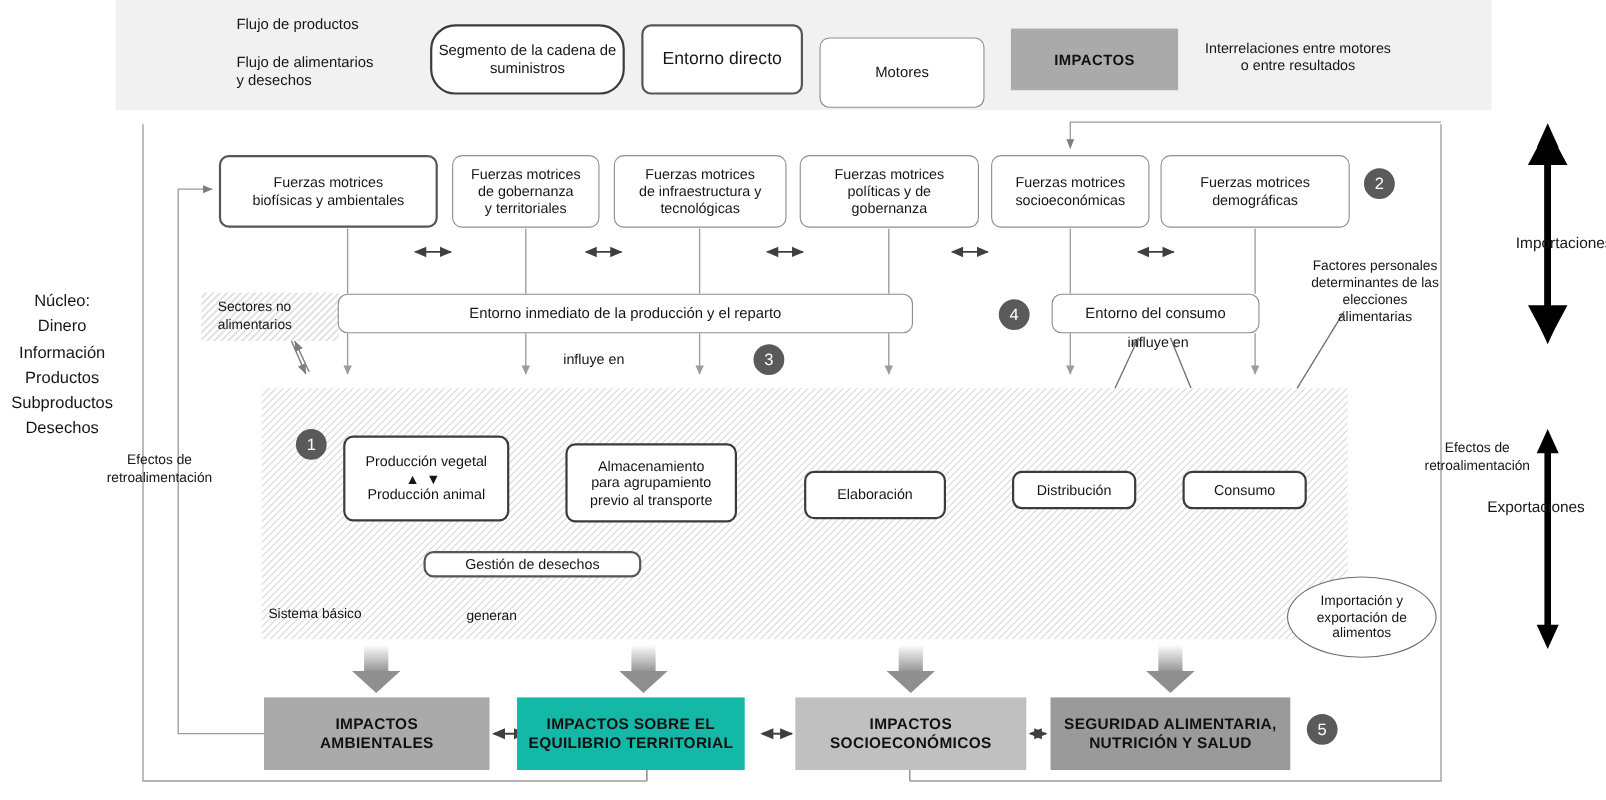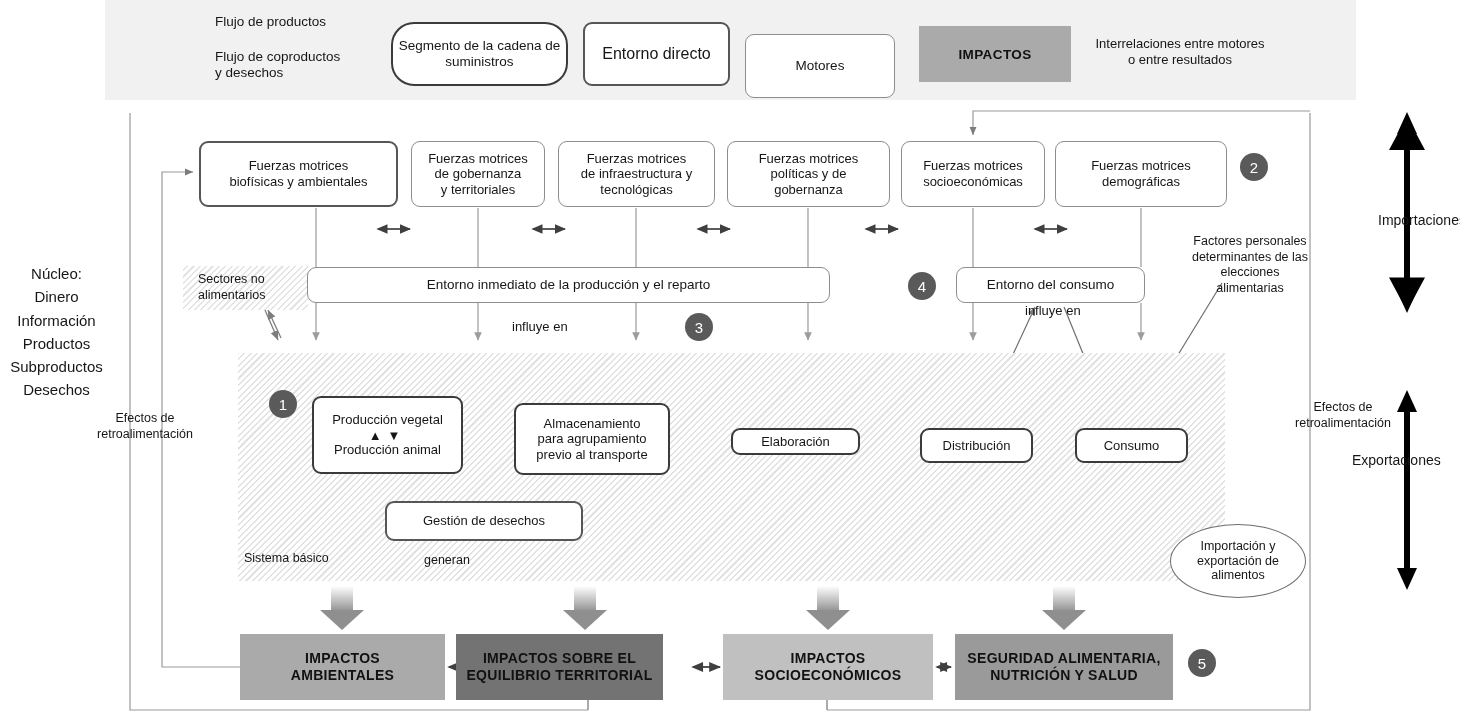--- a/index.html
+++ b/index.html
@@ -104,24 +104,24 @@
       #ffffff 0px, #ffffff 3px,
       #e2e2e2 3px, #e2e2e2 4.5px
     );
     z-index: 2;
   }
 
   
   .chain { font-size: 13px; }
   .c-prod  { left: 312px; top: 396px; width: 151px; height: 78px; }
   .c-alma  { left: 514px; top: 403px; width: 156px; height: 72px; }
-  .c-elab  { left: 731px; top: 428px; width: 129px; height: 27px; }
+  .c-elab  { left: 731px; top: 428px; width: 129px; height: 44px; }
   .c-dist  { left: 920px; top: 428px; width: 113px; height: 35px; }
   .c-cons  { left: 1075px; top: 428px; width: 113px; height: 35px; }
-  .c-gest  { left: 385px; top: 501px; width: 198px; height: 40px; }
+  .c-gest  { left: 385px; top: 501px; width: 198px; height: 24px; }
 
   .prod-inner {
     display: flex; flex-direction: column;
     align-items: center; 
     line-height: 1.05;
   }
   .prod-arrows {
     font-size: 13px; letter-spacing: 6px;
     color: #161616; margin: 2px 0 1px 0;
   }
@@ -149,21 +149,21 @@
     display: flex; align-items: center; justify-content: center;
     text-align: center;
     font-size: 14px; font-weight: bold;
     color: #111;
     line-height: 1.25;
     letter-spacing: .3px;
     white-space: pre-line;
     z-index: 6;
   }
   .i1 { left: 240px; width: 205px; background: #aaaaaa; }
-  .i2 { left: 456px; width: 207px; background: #737373; }
+  .i2 { left: 470px; width: 207px; background: #14b8a6; }
   .i3 { left: 723px; width: 210px; background: #c0c0c0; }
   .i4 { left: 955px; width: 218px; background: #9a9a9a; }
 
   
   .badge {
     position: absolute;
     width: 28px; height: 28px;
     border-radius: 50%;
     background: #5a5a5a;
     color: #ffffff;
@@ -405,21 +405,21 @@
     <g>
       <line x1="1407" y1="400" x2="1407" y2="580" stroke="#000" stroke-width="6"></line>
       <polygon points="1407,390 1397,412 1417,412" fill="#000"></polygon>
       <polygon points="1407,590 1397,568 1417,568" fill="#000"></polygon>
     </g>
   </svg>
 
   <div class="legend-band"></div>
 
   <div class="legend-row legend-lbl-1">Flujo de productos</div>
-  <div class="legend-row legend-lbl-2">Flujo de coproductos
+  <div class="legend-row legend-lbl-2">Flujo de alimentarios
 y desechos</div>
 
   <div class="rbox thick key-seg">Segmento de la cadena de
 suministros</div>
   <div class="rbox mid key-ent">Entorno directo</div>
   <div class="rbox thin key-mot">Motores</div>
   <div class="key-imp">IMPACTOS</div>
 
   <div class="legend-inter">Interrelaciones entre motores
 o entre resultados</div>

